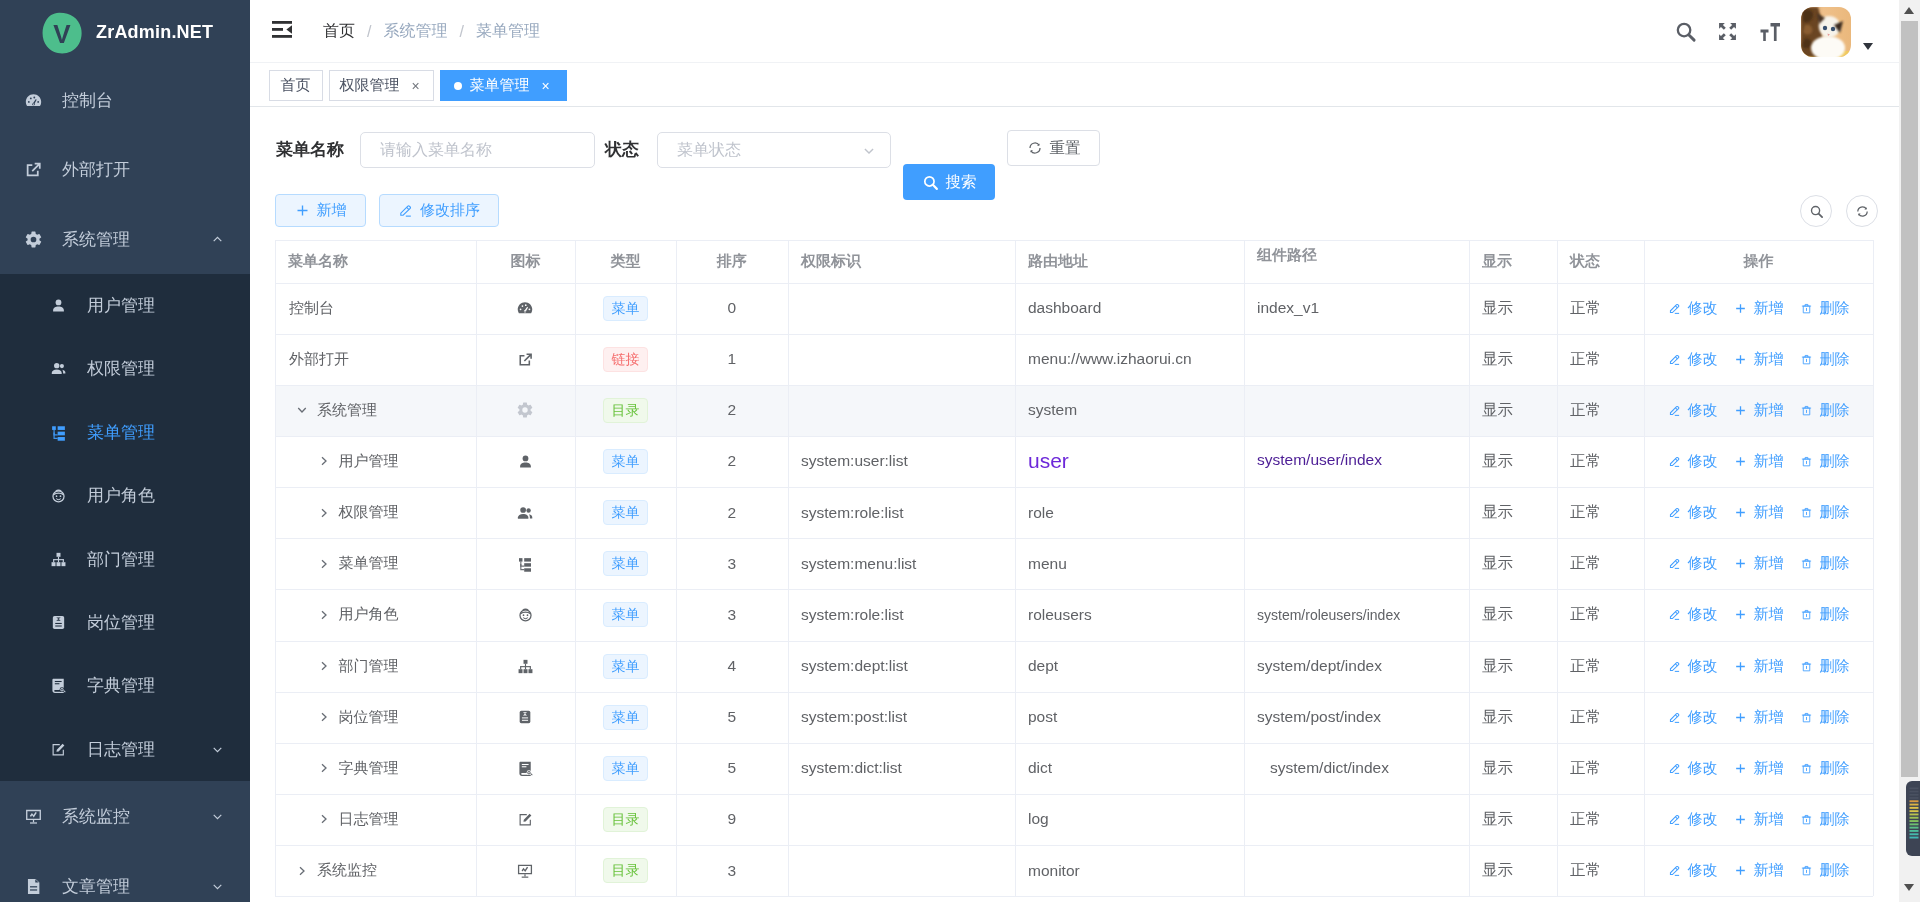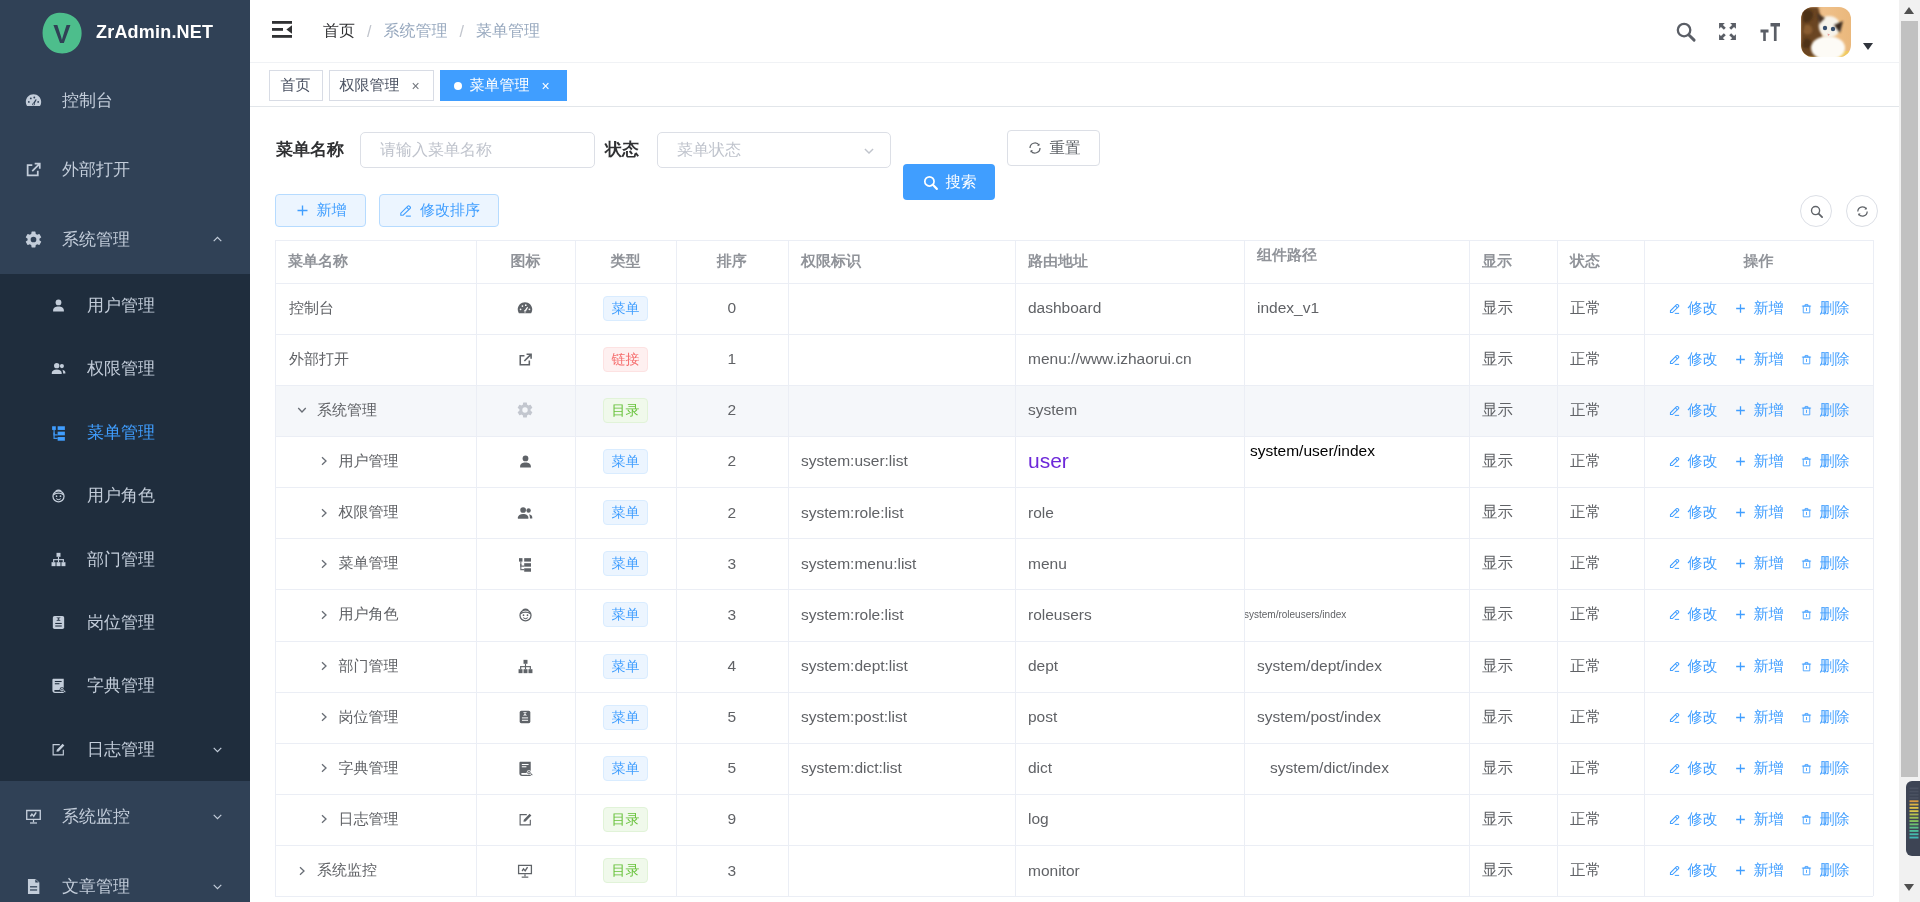--- a/index.html
+++ b/index.html
@@ -515,21 +515,21 @@
         <circle cx="12" cy="7.6" r="4.1"></circle>
         <path d="M12 13.4c-4.4 0-7.6 2.3-7.6 5.2v1.9h15.2v-1.9c0-2.9-3.2-5.2-7.6-5.2z"></path>
       </svg>
     </div>
 <div class="abs" style="left:300.4px;top:195.9px;width:100.2px;height:51.1px;display:flex;align-items:center;justify-content:center;">
       <span style="display:inline-block;width:45px;height:25px;line-height:23px;text-align:center;background:#ecf5ff;border:1px solid #d9ecff;border-radius:4px;color:#409eff;font-size:14px;">菜单</span>
     </div>
 <div class="abs" style="left:400.6px;top:195.9px;width:112.4px;height:51.1px;display:flex;align-items:center;justify-content:center;font-size:15.5px;color:#606266;">2</div>
 <div class="abs" style="left:513.0px;top:195.9px;width:227.0px;height:51.1px;display:flex;align-items:center;padding-left:13px;font-size:15.5px;color:#606266;">system:user:list</div>
 <div class="abs" style="left:740.0px;top:195.9px;width:229.0px;height:51.1px;display:flex;align-items:center;padding-left:13px;font-size:21px;color:#6d28d9;">user</div>
-<div class="abs" style="left:969.0px;top:185px;width:225.0px;height:51.1px;display:flex;align-items:center;padding-left:6px;font-size:15.5px;color:#000000;">system/user/index</div>
+<div class="abs" style="left:969.0px;top:194px;width:225.0px;height:51.1px;display:flex;align-items:center;padding-left:13px;font-size:15.5px;color:#4c1d95;">system/user/index</div>
 <div class="abs" style="left:1194.0px;top:195.9px;width:88.0px;height:51.1px;display:flex;align-items:center;padding-left:13px;font-size:15.5px;color:#606266;">显示</div>
 <div class="abs" style="left:1282.0px;top:195.9px;width:87.0px;height:51.1px;display:flex;align-items:center;padding-left:13px;font-size:15.5px;color:#606266;">正常</div>
 <div class="abs" style="left:1369.0px;top:195.9px;width:229.0px;height:51.1px;display:flex;align-items:center;justify-content:center;font-size:15px;color:#409eff;">
       <span style="display:inline-flex;align-items:center;margin:0 8px;">
         <svg width="13" height="13" viewBox="0 0 24 24" style="display:block;" fill="none">
           <g stroke="#409eff" stroke-width="1.9" fill="none">
             <path d="M4.5 19.5v-3.2L15.8 5a1.6 1.6 0 0 1 2.3 0l1.4 1.4a1.6 1.6 0 0 1 0 2.3L8.2 19.5H4.5z"></path>
             <path d="M13.8 7l3.7 3.7"></path>
           </g>
           <path d="M12.5 21h8" stroke="#409eff" stroke-width="1.9"></path>
@@ -681,21 +681,21 @@
         <circle cx="14.8" cy="13" r="1.2" fill="#5f6368"></circle>
         <path d="M9 16.2c.8 1.1 1.8 1.7 3 1.7s2.2-.6 3-1.7" stroke="#5f6368" stroke-width="1.5" fill="none"></path>
       </svg>
     </div>
 <div class="abs" style="left:300.4px;top:349.3px;width:100.2px;height:51.1px;display:flex;align-items:center;justify-content:center;">
       <span style="display:inline-block;width:45px;height:25px;line-height:23px;text-align:center;background:#ecf5ff;border:1px solid #d9ecff;border-radius:4px;color:#409eff;font-size:14px;">菜单</span>
     </div>
 <div class="abs" style="left:400.6px;top:349.3px;width:112.4px;height:51.1px;display:flex;align-items:center;justify-content:center;font-size:15.5px;color:#606266;">3</div>
 <div class="abs" style="left:513.0px;top:349.3px;width:227.0px;height:51.1px;display:flex;align-items:center;padding-left:13px;font-size:15.5px;color:#606266;">system:role:list</div>
 <div class="abs" style="left:740.0px;top:349.3px;width:229.0px;height:51.1px;display:flex;align-items:center;padding-left:13px;font-size:15.5px;color:#606266;">roleusers</div>
-<div class="abs" style="left:969.0px;top:349.3px;width:225.0px;height:51.1px;display:flex;align-items:center;font-size:10px;color:#606266;">system/roleusers/index</div>
+<div class="abs" style="left:969.0px;top:349.3px;width:225.0px;height:51.1px;display:flex;align-items:center;padding-left:13px;font-size:14px;color:#606266;">system/roleusers/index</div>
 <div class="abs" style="left:1194.0px;top:349.3px;width:88.0px;height:51.1px;display:flex;align-items:center;padding-left:13px;font-size:15.5px;color:#606266;">显示</div>
 <div class="abs" style="left:1282.0px;top:349.3px;width:87.0px;height:51.1px;display:flex;align-items:center;padding-left:13px;font-size:15.5px;color:#606266;">正常</div>
 <div class="abs" style="left:1369.0px;top:349.3px;width:229.0px;height:51.1px;display:flex;align-items:center;justify-content:center;font-size:15px;color:#409eff;">
       <span style="display:inline-flex;align-items:center;margin:0 8px;">
         <svg width="13" height="13" viewBox="0 0 24 24" style="display:block;" fill="none">
           <g stroke="#409eff" stroke-width="1.9" fill="none">
             <path d="M4.5 19.5v-3.2L15.8 5a1.6 1.6 0 0 1 2.3 0l1.4 1.4a1.6 1.6 0 0 1 0 2.3L8.2 19.5H4.5z"></path>
             <path d="M13.8 7l3.7 3.7"></path>
           </g>
           <path d="M12.5 21h8" stroke="#409eff" stroke-width="1.9"></path>

